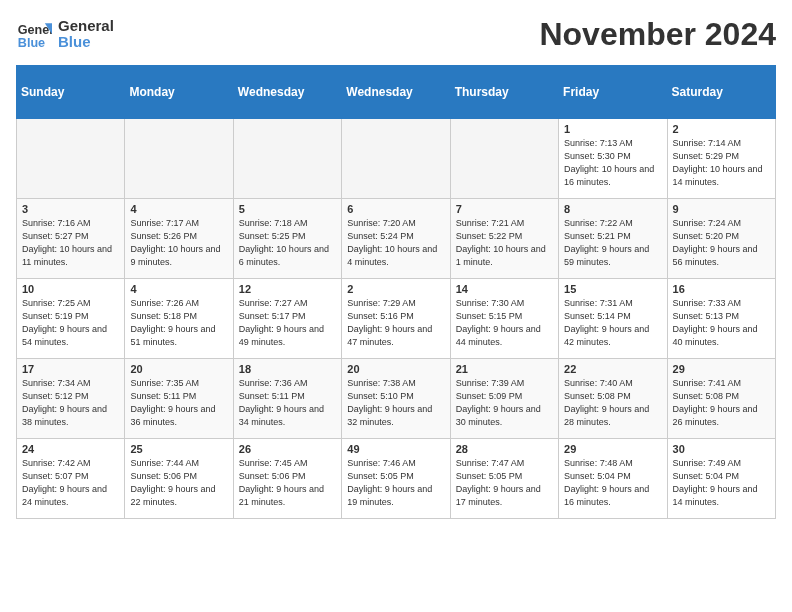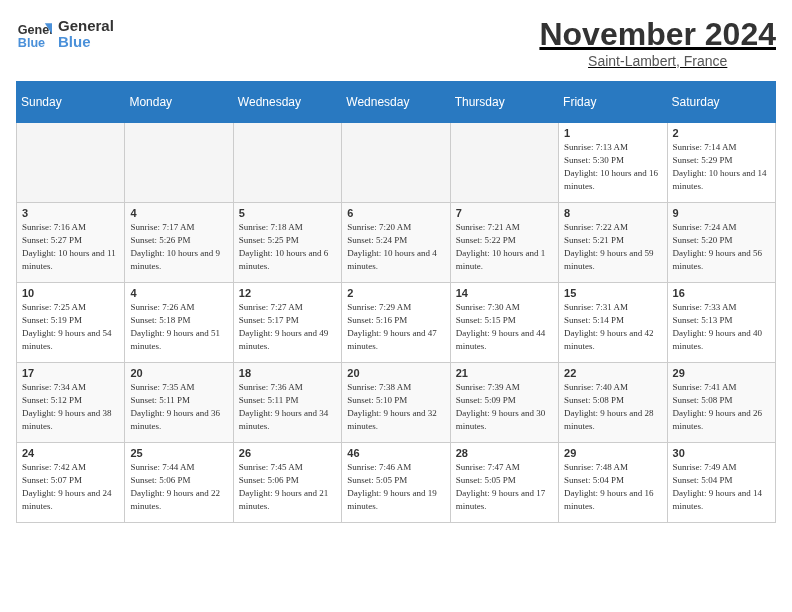--- a/index.html
+++ b/index.html
@@ -19,43 +19,42 @@
     .logo {
       display: flex;
       align-items: center;
       gap: 6px;
     }
     .logo-icon {
       width: 36px;
       height: 36px;
     }
     .title-block {
-      text-align: center;
-      text-decoration: underline;
+      text-align: right;
     }
     .month-title {
       font-size: 32px;
       font-weight: bold;
       color: #333;
     }
     .location {
       font-size: 14px;
       color: #555;
     }
     table {
       width: 100%;
       border-collapse: collapse;
       table-layout: fixed;
     }
     thead th {
       background: #2979c1;
       color: #fff;
       font-size: 12px;
-      font-weight: normal;
-      padding: 13px 4px;
+      font-weight: bold;
+      padding: 19px 4px;
       text-align: left;
       border: 1px solid #2979c1;
     }
     td {
       vertical-align: top;
       border: 1px solid #ccc;
       padding: 4px 5px;
       font-size: 9.5px;
       color: #333;
       height: 80px;
@@ -66,21 +65,20 @@
     }
     .day-num {
       font-weight: bold;
       font-size: 11px;
       margin-bottom: 2px;
       display: block;
     }
     .day-info {
       line-height: 1.45;
       font-size: 9px;
-      font-family: Liberation Serif, serif;
     }
     tr:nth-child(even) td:not(.empty) {
       background: #f9f9f9;
     }
   </style>
 </head>
 <body>
 
 <div class="header">
   <div class="logo">
@@ -89,21 +87,20 @@
       <text x="2" y="34" font-size="14" font-weight="bold" fill="#4a90d9">Blue</text>
       <polygon points="32,8 40,8 40,20" fill="#4a90d9"></polygon>
     </svg>
     <div>
       <div style="font-size:15px;font-weight:bold;color:#333;line-height:1.1">General</div>
       <div style="font-size:15px;font-weight:bold;color:#4a90d9;line-height:1.1">Blue</div>
     </div>
   </div>
   <div class="title-block">
     <div class="month-title">November 2024</div>
-    <div class="location">Saint-Lambert, France</div>
   </div>
 </div>
 
 <table>
   <thead>
     <tr>
     <th>Sunday</th>
         <th>Monday</th>
         <th>Wednesday</th>
         <th>Wednesday</th>
@@ -225,21 +222,21 @@
         </td>
         <td>
           <span class="day-num">25</span>
           <div class="day-info">Sunrise: 7:44 AM<br>Sunset: 5:06 PM<br>Daylight: 9 hours and 22 minutes.</div>
         </td>
         <td>
           <span class="day-num">26</span>
           <div class="day-info">Sunrise: 7:45 AM<br>Sunset: 5:06 PM<br>Daylight: 9 hours and 21 minutes.</div>
         </td>
         <td>
-          <span class="day-num">46</span>
+          <span class="day-num">49</span>
           <div class="day-info">Sunrise: 7:46 AM<br>Sunset: 5:05 PM<br>Daylight: 9 hours and 19 minutes.</div>
         </td>
         <td>
           <span class="day-num">28</span>
           <div class="day-info">Sunrise: 7:47 AM<br>Sunset: 5:05 PM<br>Daylight: 9 hours and 17 minutes.</div>
         </td>
         <td>
           <span class="day-num">29</span>
           <div class="day-info">Sunrise: 7:48 AM<br>Sunset: 5:04 PM<br>Daylight: 9 hours and 16 minutes.</div>
         </td>

